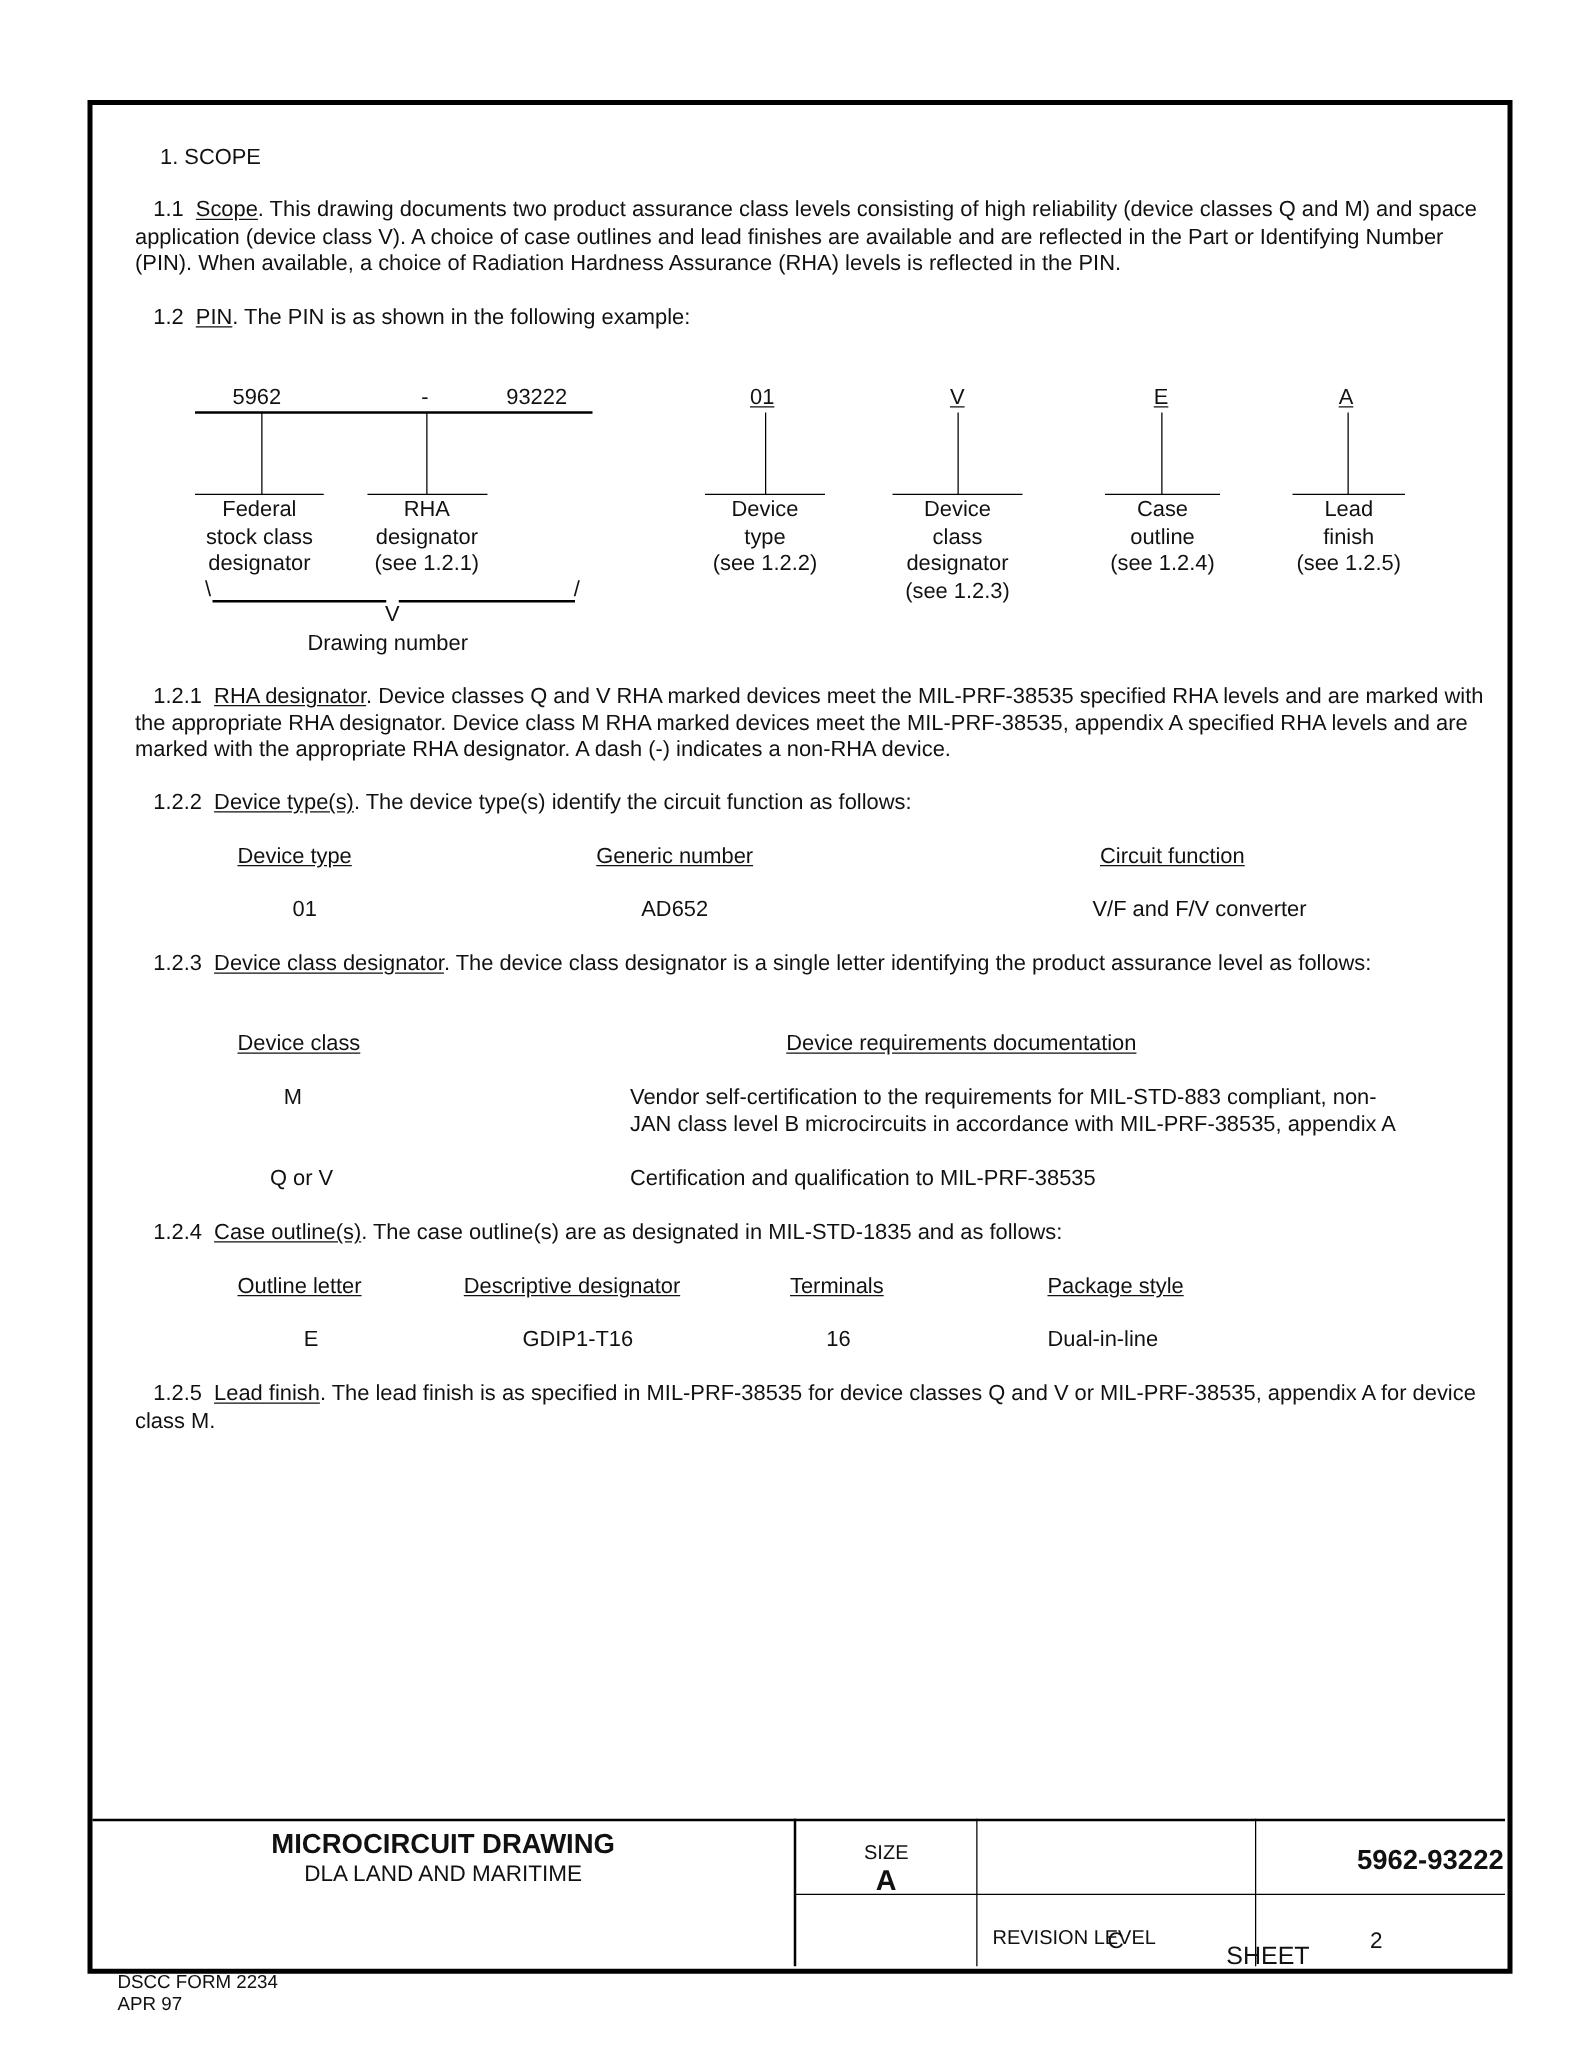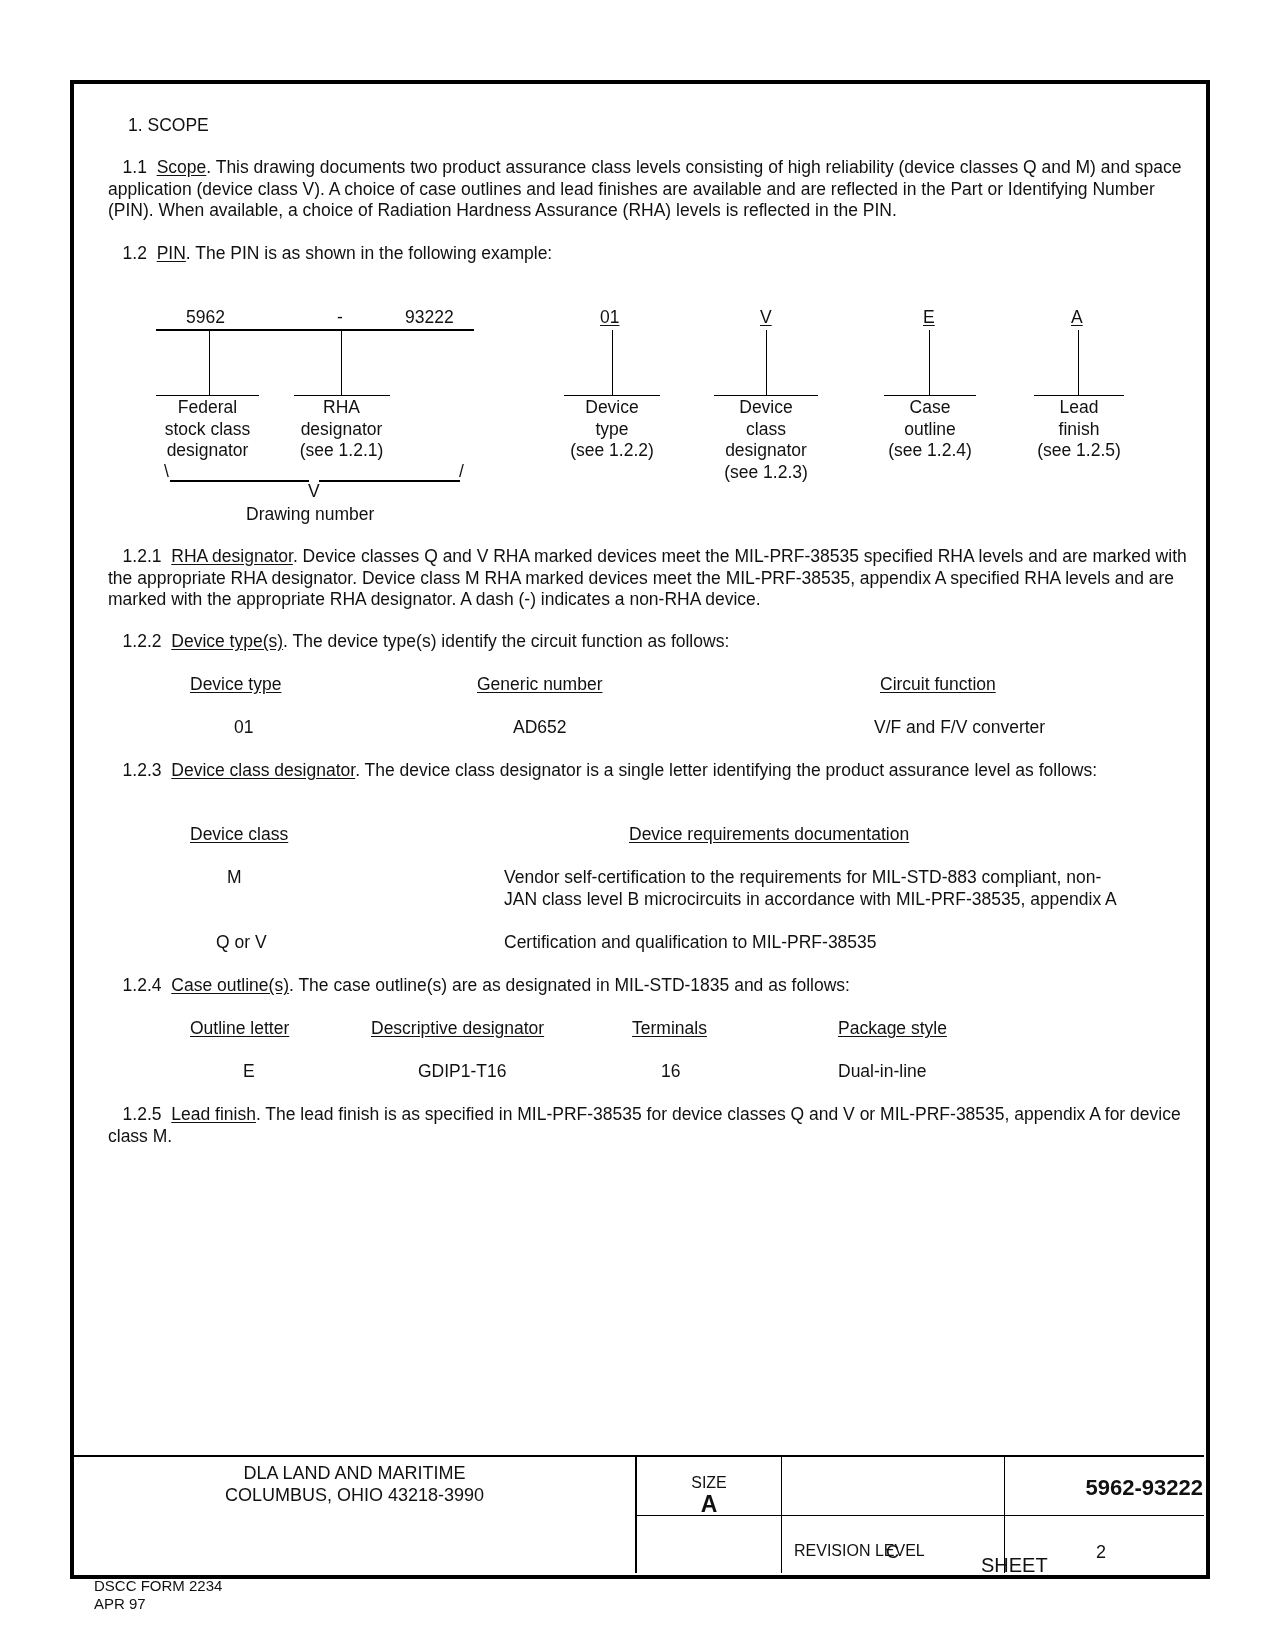--- a/index.html
+++ b/index.html
@@ -131,22 +131,22 @@
 <div class="para" style="top:1104px;">&nbsp;&nbsp;&nbsp;<span>1.2.5</span>&nbsp;&nbsp;<span class="u">Lead finish</span><span>.  The lead finish is as specified in MIL-PRF-38535 for device classes Q and V or MIL-PRF-38535, appendix A for device class M.</span></div>
 
 <div>
   <div class="line" style="left:74px; top:1455px; width:1130px; height:2px;"></div>
   <div class="line" style="left:635px; top:1455px; width:2px; height:118px;"></div>
   <div class="line" style="left:781px; top:1455px; width:1px; height:118px;"></div>
   <div class="line" style="left:1004px; top:1455px; width:1px; height:118px;"></div>
   <div class="line" style="left:636px; top:1515px; width:568px; height:1px;"></div>
 
   <div class="tb c" style="left:74px; top:1462px; width:561px; line-height:26px;">
+    <div class="bold" style="font-size:22px;">MICROCIRCUIT DRAWING</div>
     <div style="font-size:18px; line-height:22px;">DLA LAND AND MARITIME</div>
-    <div style="font-size:18px; line-height:22px;">COLUMBUS, OHIO 43218-3990</div>
   </div>
 
   <div class="tb c" style="left:637px; top:1462px; width:144px;margin-top:12px;">
     <div style="font-size:16px;">SIZE</div>
     <div class="bold" style="font-size:23px; line-height:24px;">A</div>
   </div>
 
   <div class="tb c bold" style="left:1005px; top:1475px; width:198px; font-size:22px;text-align:right;">5962-93222</div>
 
   <div class="tb" style="left:794px; top:1522px; font-size:16px;margin-top:20px;">REVISION LEVEL</div>

